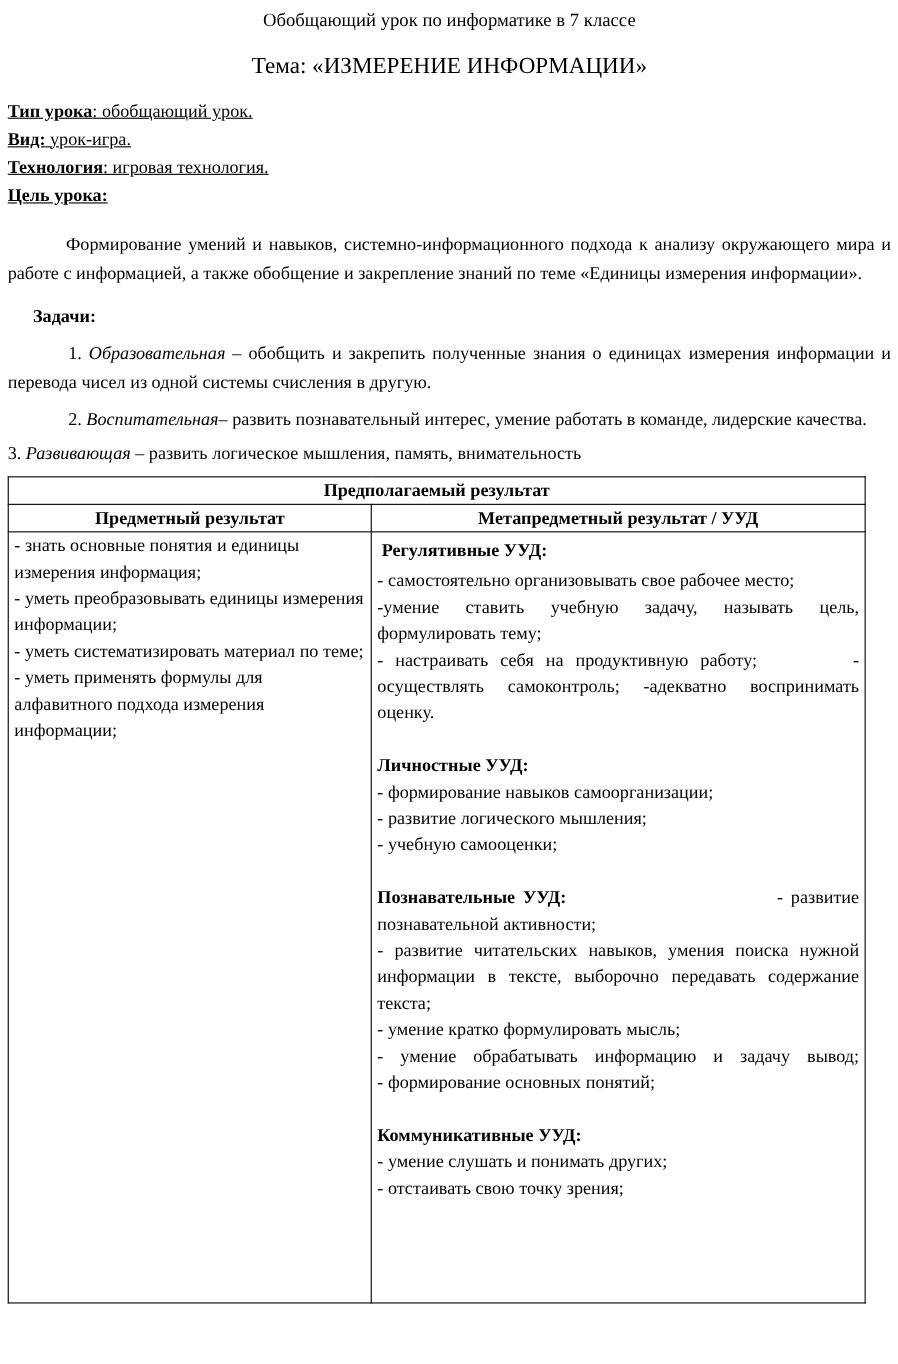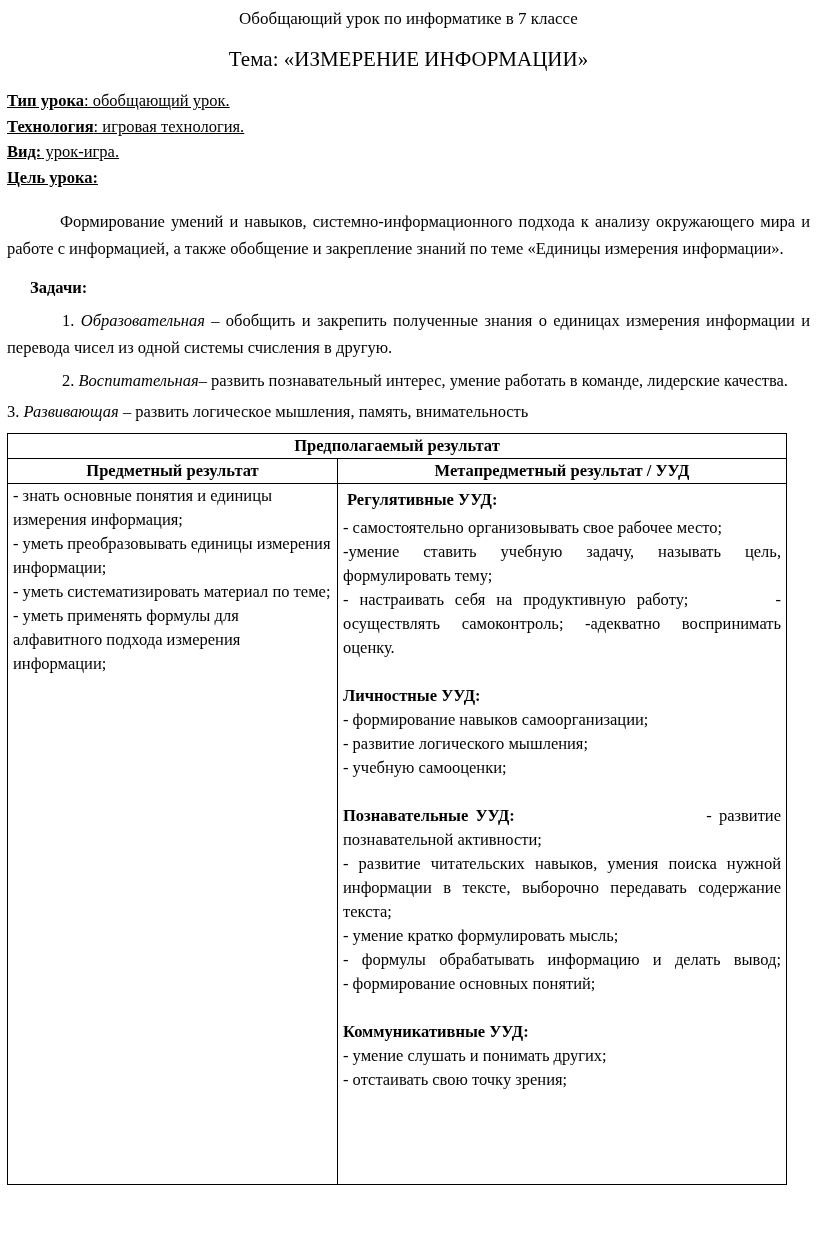--- a/index.html
+++ b/index.html
@@ -66,22 +66,22 @@
 </head>
 <body>
 
 <div class="page">
 
   <div class="center title1">Обобщающий  урок по информатике в 7 классе</div>
   <div class="center title2">Тема: «ИЗМЕРЕНИЕ ИНФОРМАЦИИ»</div>
 
   <div class="metas">
     <div class="meta-line"><b>Тип урока</b><span>: обобщающий урок.</span></div>
+    <div class="meta-line"><b>Вид:</b><span> урок-игра.</span></div>
     <div class="meta-line"><b>Технология</b><span>: игровая технология.</span></div>
-    <div class="meta-line"><b>Вид:</b><span> урок-игра.</span></div>
     <div class="meta-line"><b>Цель урока:</b></div>
   </div>
 
   <p class="goal" style="margin-bottom:0;">Формирование умений и навыков, системно-информационного подхода к анализу окружающего мира и работе с информацией, а также обобщение и закрепление знаний по теме «Единицы измерения информации».</p>
 
   <div class="tasks-label">Задачи:</div>
 
   <div class="task"><span>1. </span><i>Образовательная</i><span> – обобщить и закрепить полученные знания о единицах измерения информации и перевода чисел из одной системы счисления в другую.</span></div>
   <div class="task"><span>2. </span><i>Воспитательная</i><span>– развить познавательный интерес, умение работать в команде, лидерские качества.</span></div>
   <div class="task task3"><span>3. </span><i>Развивающая</i><span> – развить логическое мышления, память, внимательность</span></div>
@@ -116,21 +116,21 @@
         <div class="sec">
           <p class="rp" style="margin:0;"><b>Личностные УУД:</b><span></span></p>
           <p class="rp" style="margin:0;">- формирование навыков самоорганизации;</p>
           <p class="rp" style="margin:0;">- развитие логического мышления;</p>
           <p class="rp" style="margin:0;">- учебную самооценки;</p>
         </div>
         <div class="sec">
           <p class="rp" style="margin:0;"><b>Познавательные УУД:</b><span>                           - развитие познавательной активности;</span></p>
           <p class="rp" style="margin:0;">- развитие читательских навыков, умения поиска нужной информации в тексте, выборочно передавать содержание текста;</p>
           <p class="rp" style="margin:0;">- умение кратко формулировать мысль;</p>
-          <p class="rp" style="margin:0;">- формулы обрабатывать информацию и делать вывод;                      - формирование основных понятий;</p>
+          <p class="rp" style="margin:0;">- умение обрабатывать информацию и задачу вывод;                      - формирование основных понятий;</p>
         </div>
         <div class="sec">
           <p class="rp" style="margin:0;"><b>Коммуникативные УУД:</b><span></span></p>
           <p class="rp" style="margin:0;">- умение слушать и понимать других;</p>
           <p class="rp" style="margin:0;">- отстаивать свою точку зрения;</p>
         </div>
       </td>
     </tr>
   </tbody>
     </table>

